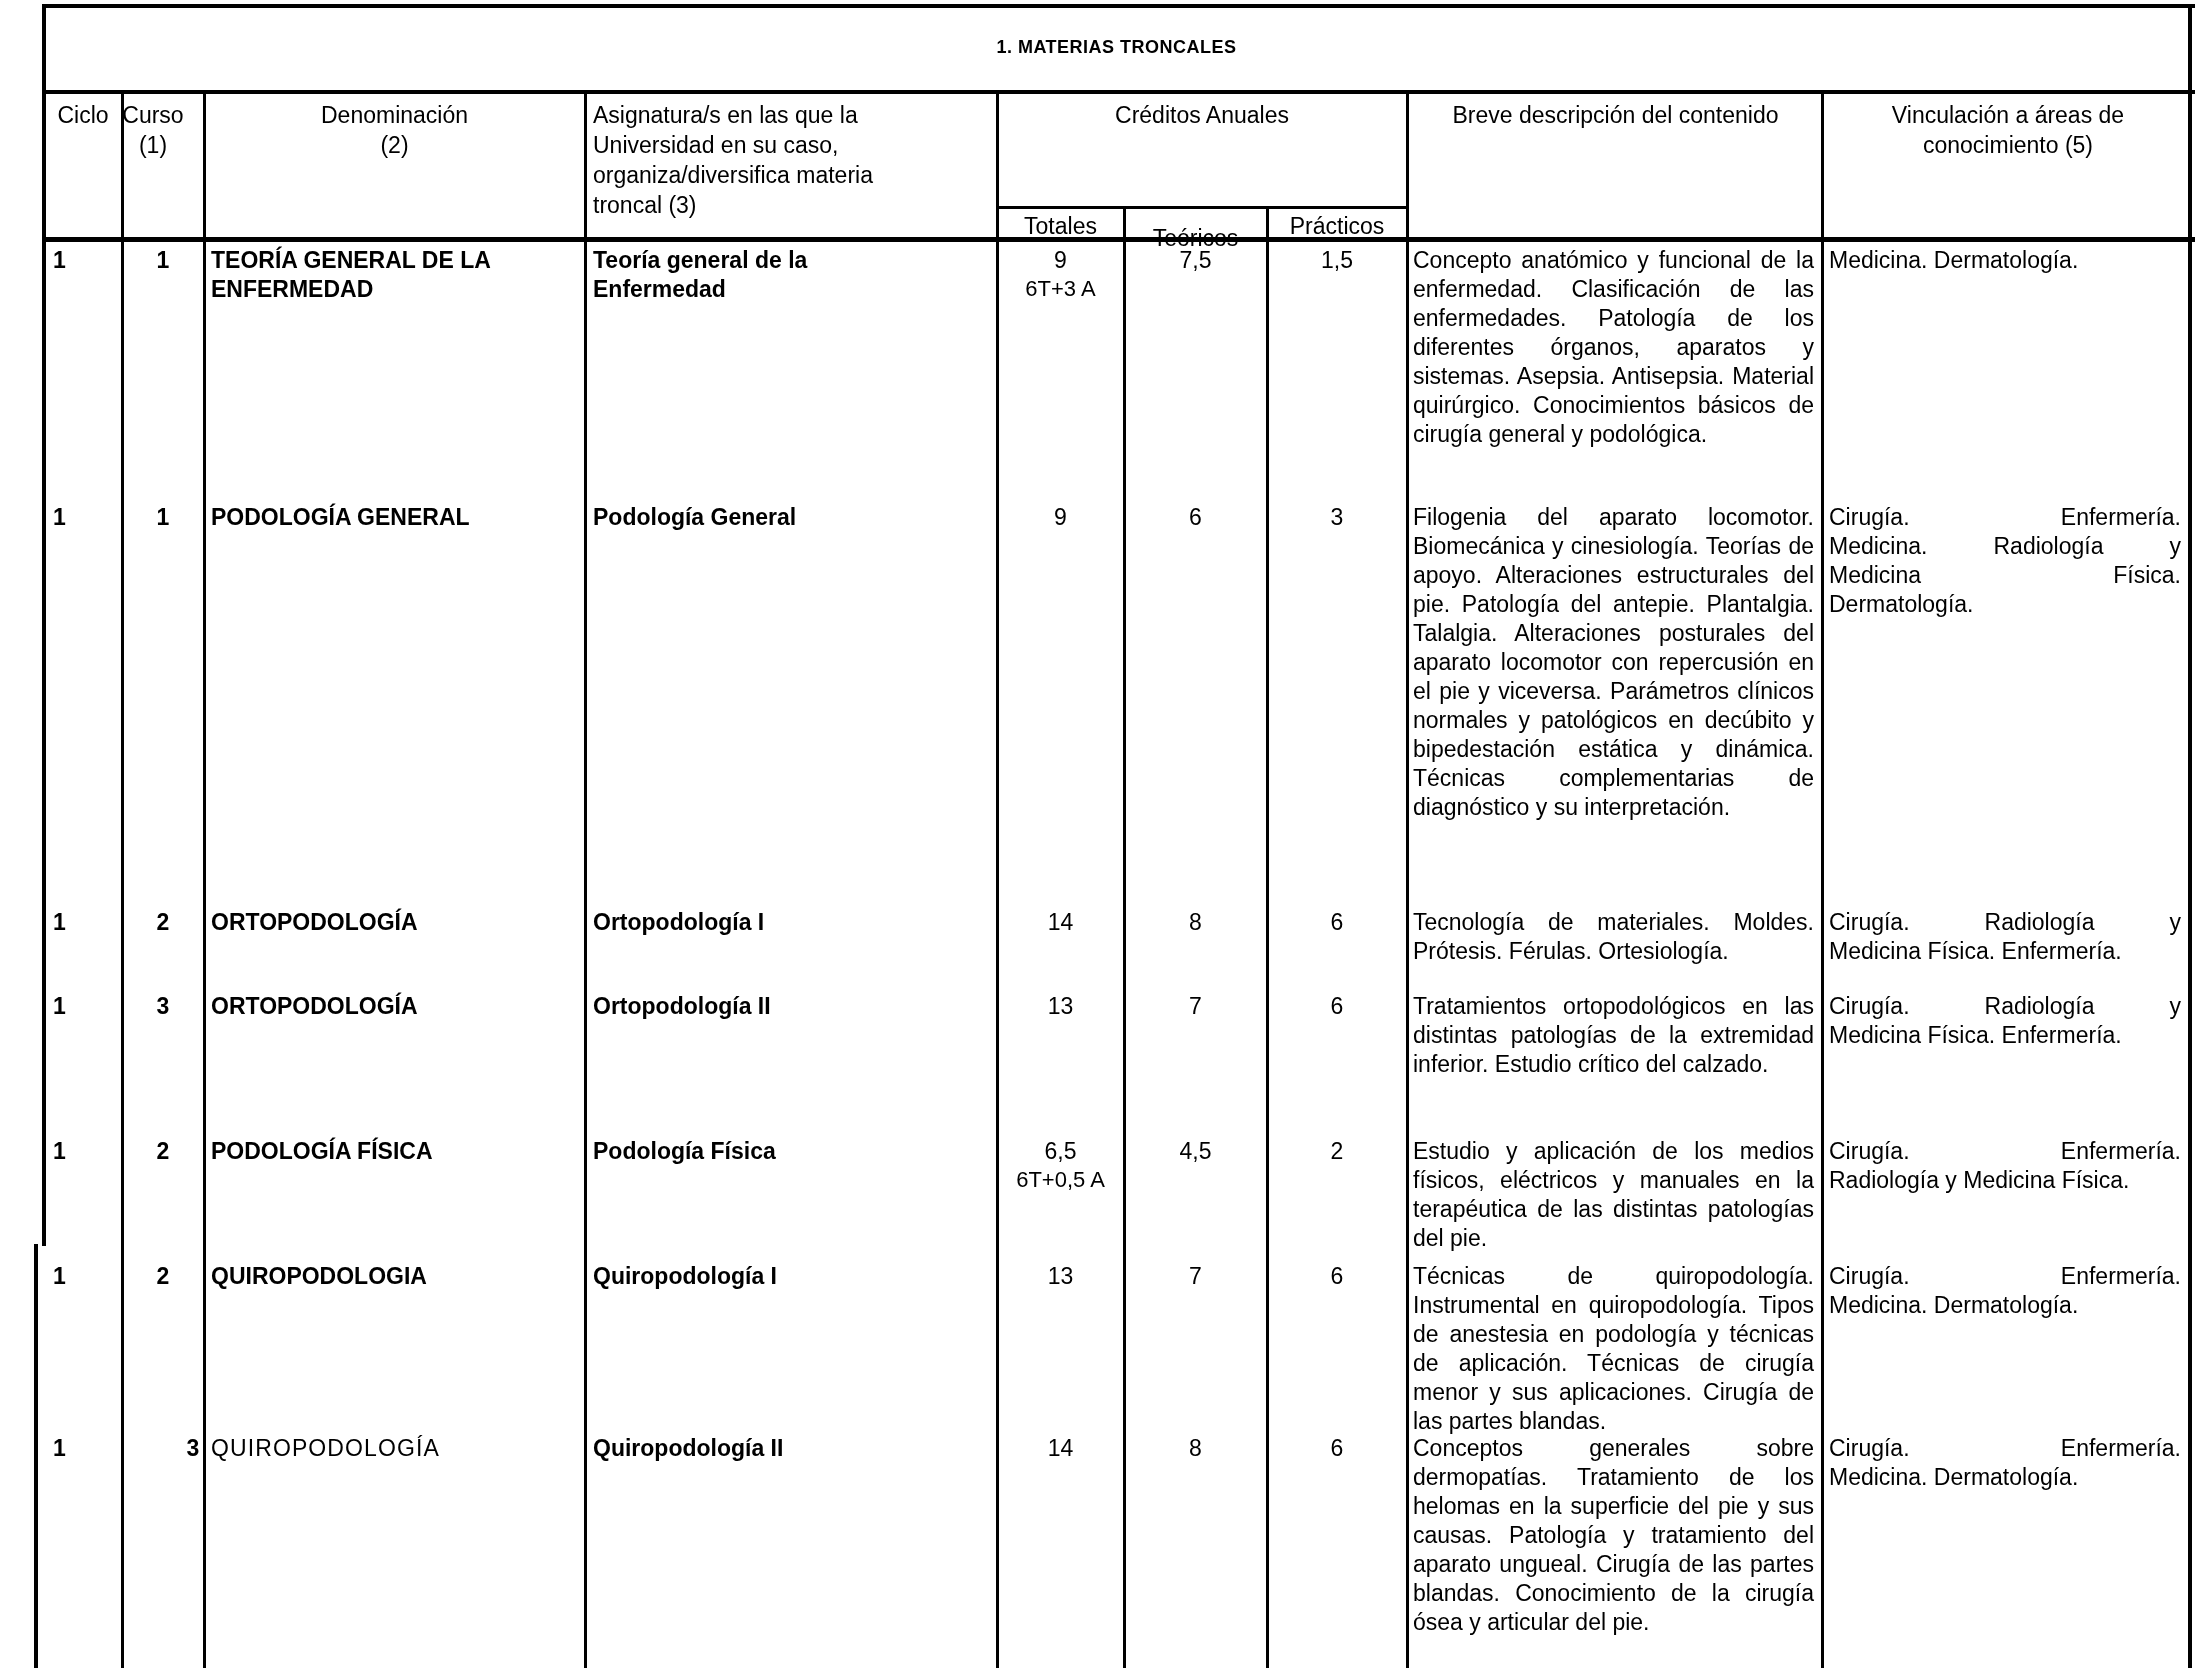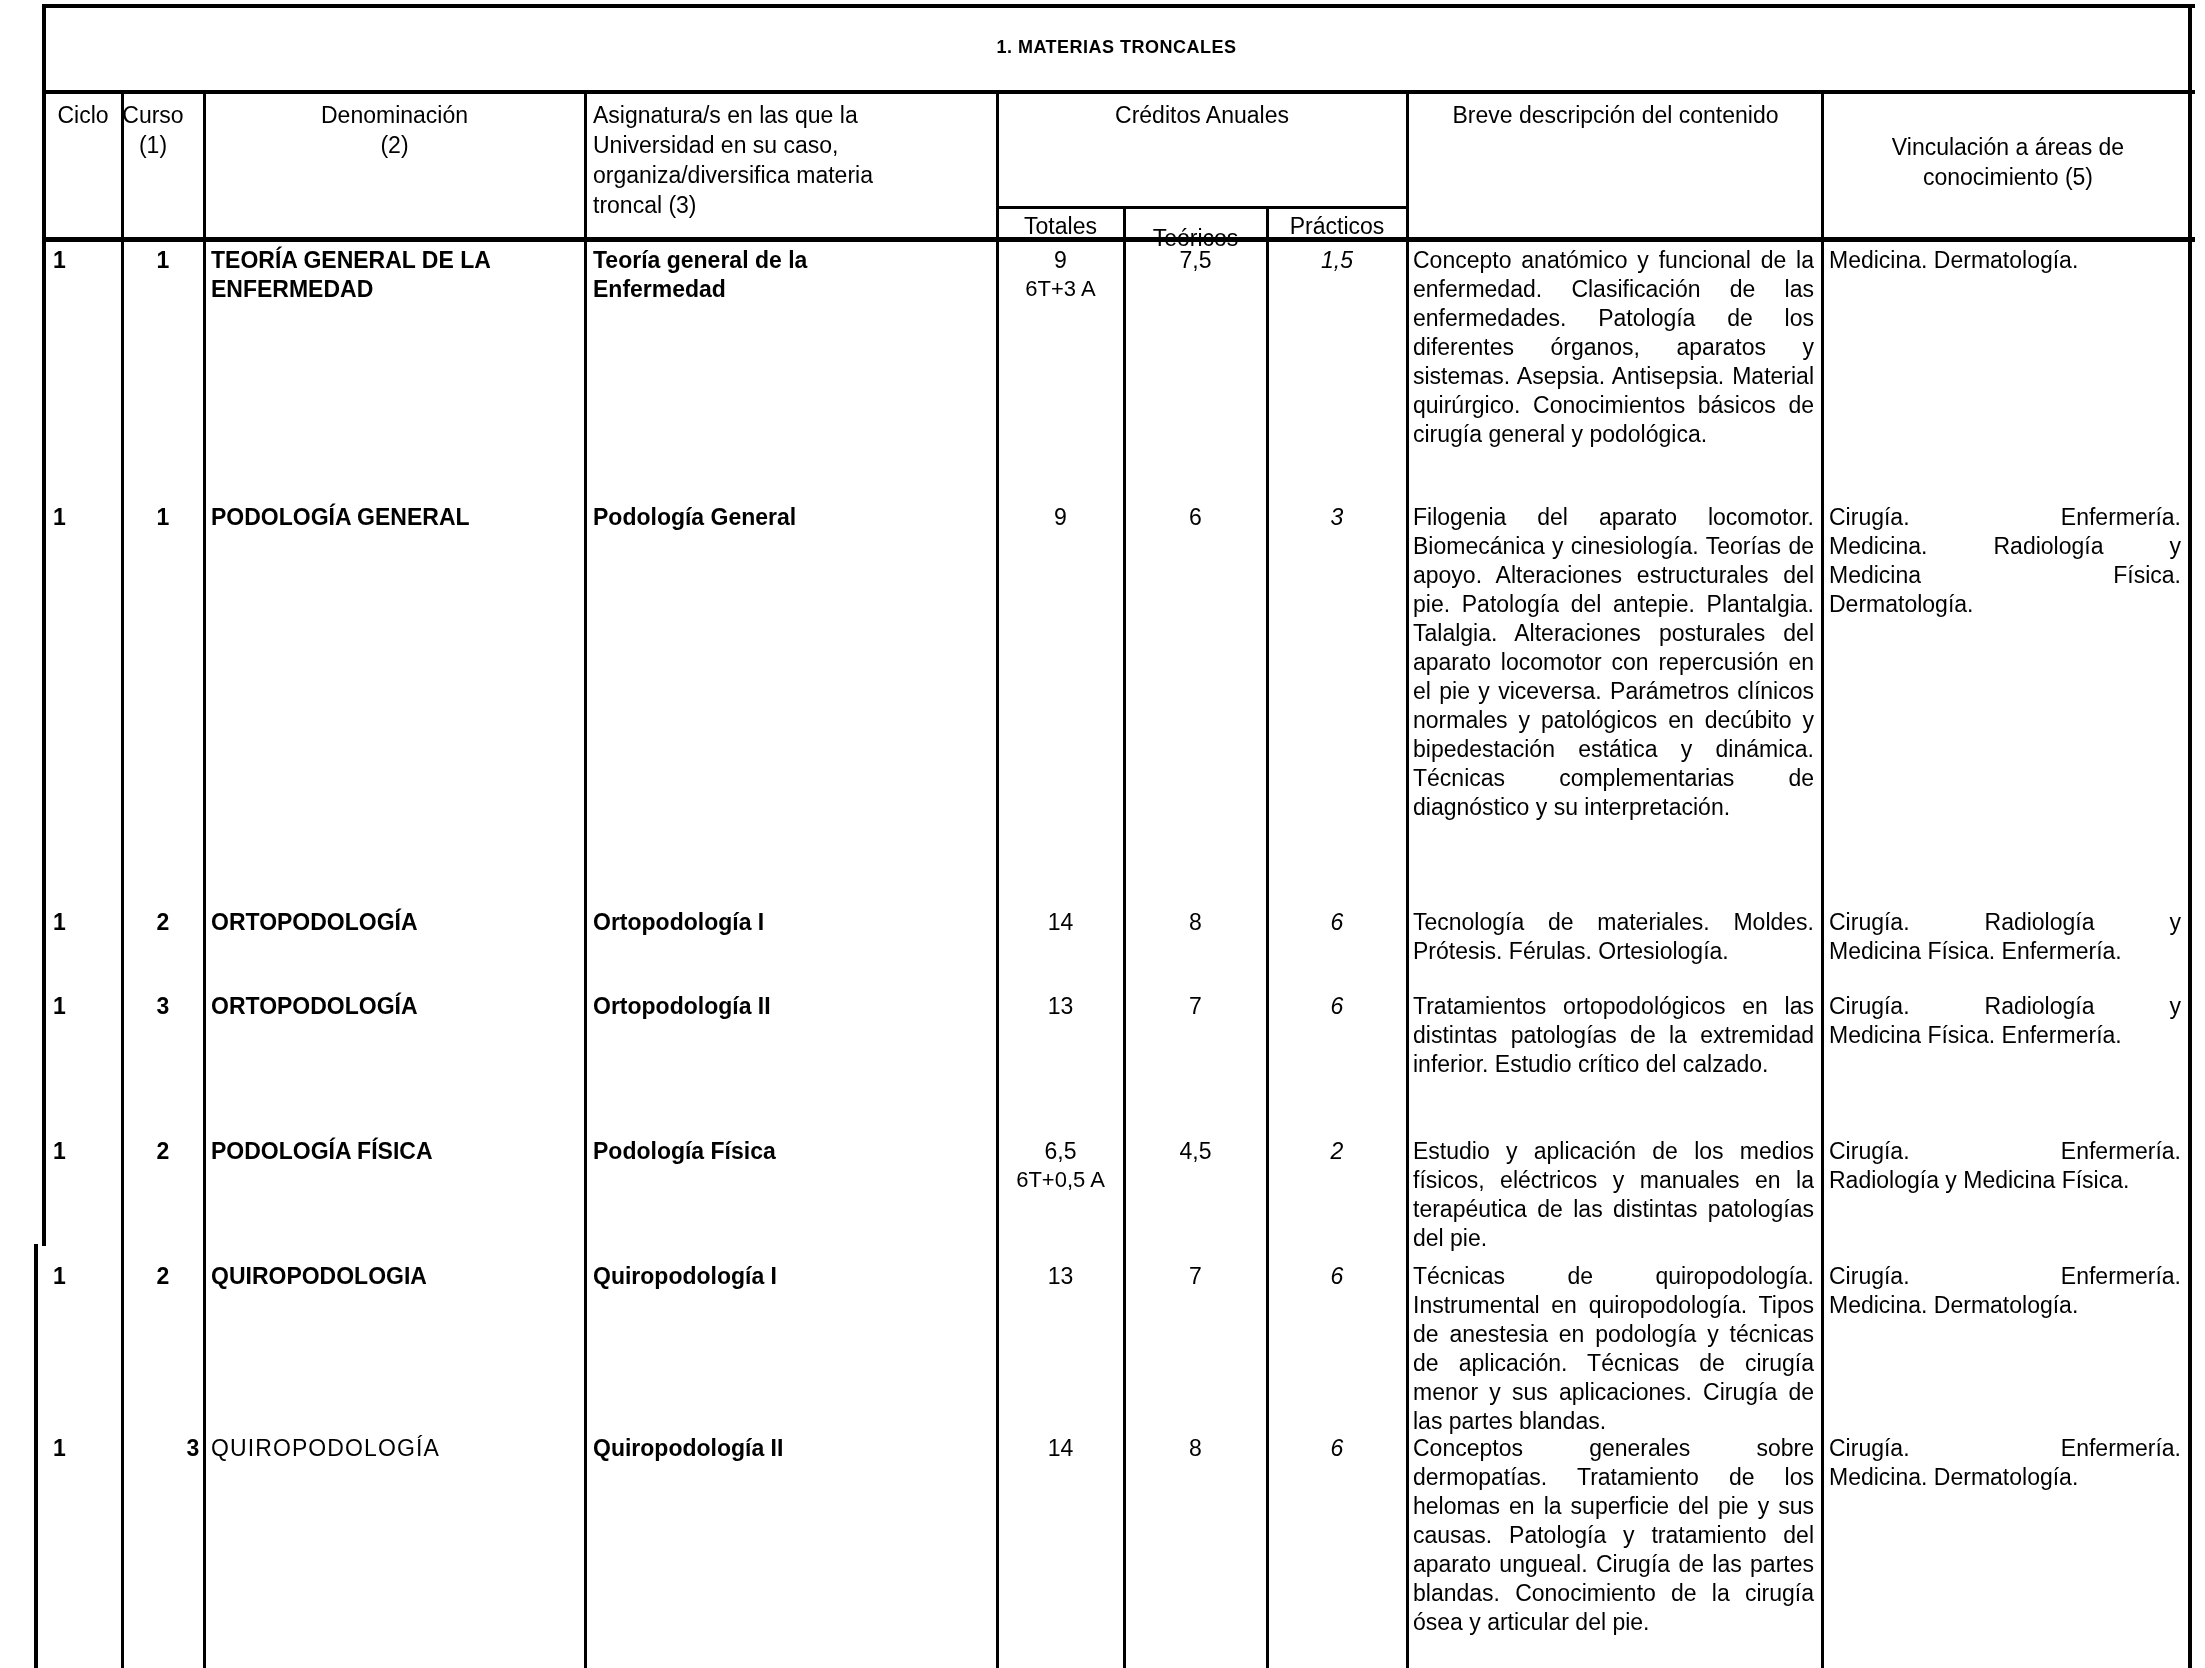--- a/index.html
+++ b/index.html
@@ -18,29 +18,29 @@
   .h-ciclo{left:45px;width:76px;}
   .h-curso{left:113px;width:80px;}
   .h-denom{left:205px;width:379px;}
   .h-asig{left:593px;width:392px;text-align:left;}
   .h-cred{left:998px;width:408px;}
   .h-sub{top:211px;font-size:23px;}
   .h-tot{left:998px;width:125px;}
   .h-teo{left:1125px;width:141px;margin-top:12px;}
   .h-pra{left:1268px;width:138px;}
   .h-desc{left:1410px;width:411px;}
-  .h-vinc{left:1824px;width:368px;margin-top:32px;}
+  .h-vinc{left:1824px;width:368px;}
   
   .c-ciclo{left:53px;width:53px;text-align:left;font-weight:bold;}
   .c-curso{left:123px;width:80px;text-align:center;font-weight:bold;}
   .c-denom{left:211px;width:350px;font-weight:bold;}
   .c-asig{left:593px;width:307px;font-weight:bold;}
   .c-tot{left:998px;width:125px;text-align:center;}
   .c-teo{left:1125px;width:141px;text-align:center;}
-  .c-pra{left:1268px;width:138px;text-align:center;font-style:italic;}
+  .c-pra{left:1268px;width:138px;text-align:center;}
   .c-desc{left:1413px;width:401px;text-align:justify;text-justify:inter-word;
           font-size:23px;line-height:29px;}
   .c-vinc{left:1829px;width:352px;font-size:23px;line-height:29px;}
   .vl{text-align:left;}
   .vl.spread{text-align:justify;text-align-last:justify;}
   
   .r1{top:246px;} .r2{top:503px;} .r3{top:908px;} .r4{top:992px;}
   .r5{top:1137px;} .r6{top:1262px;} .r7{top:1434px;}
   .light{font-weight:normal;letter-spacing:1.1px;}
   .indent{padding-left:30px;}

